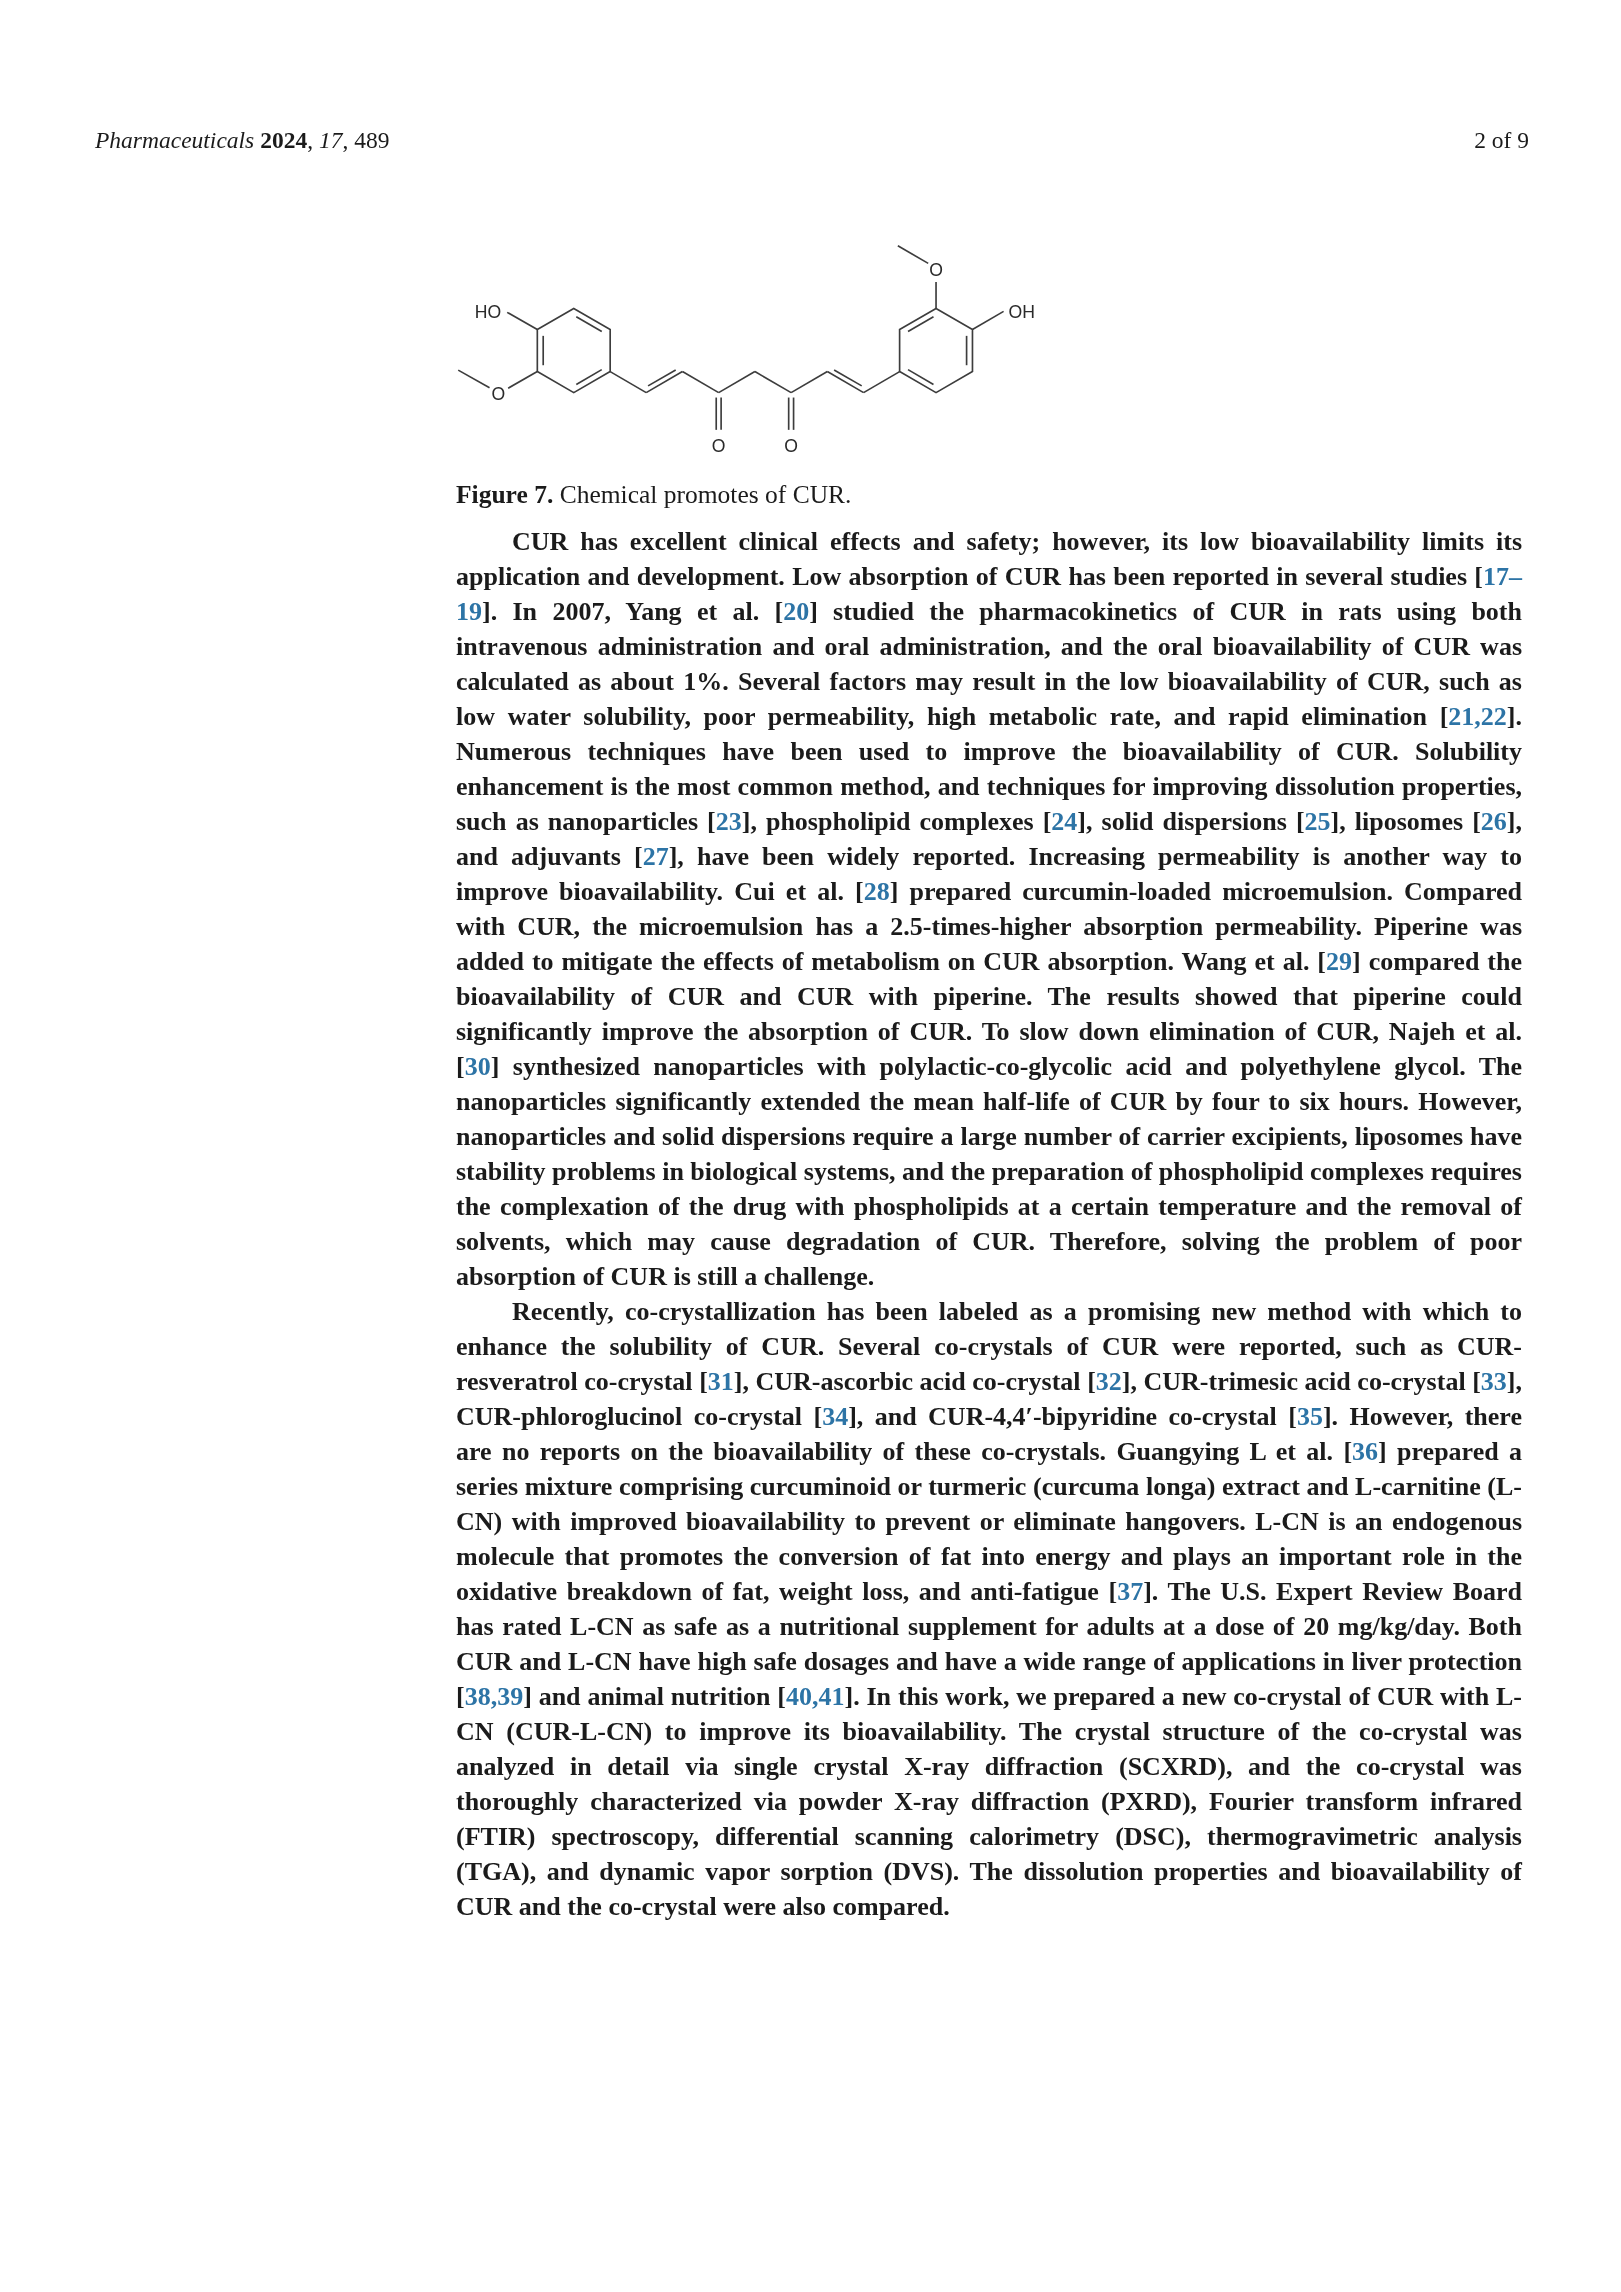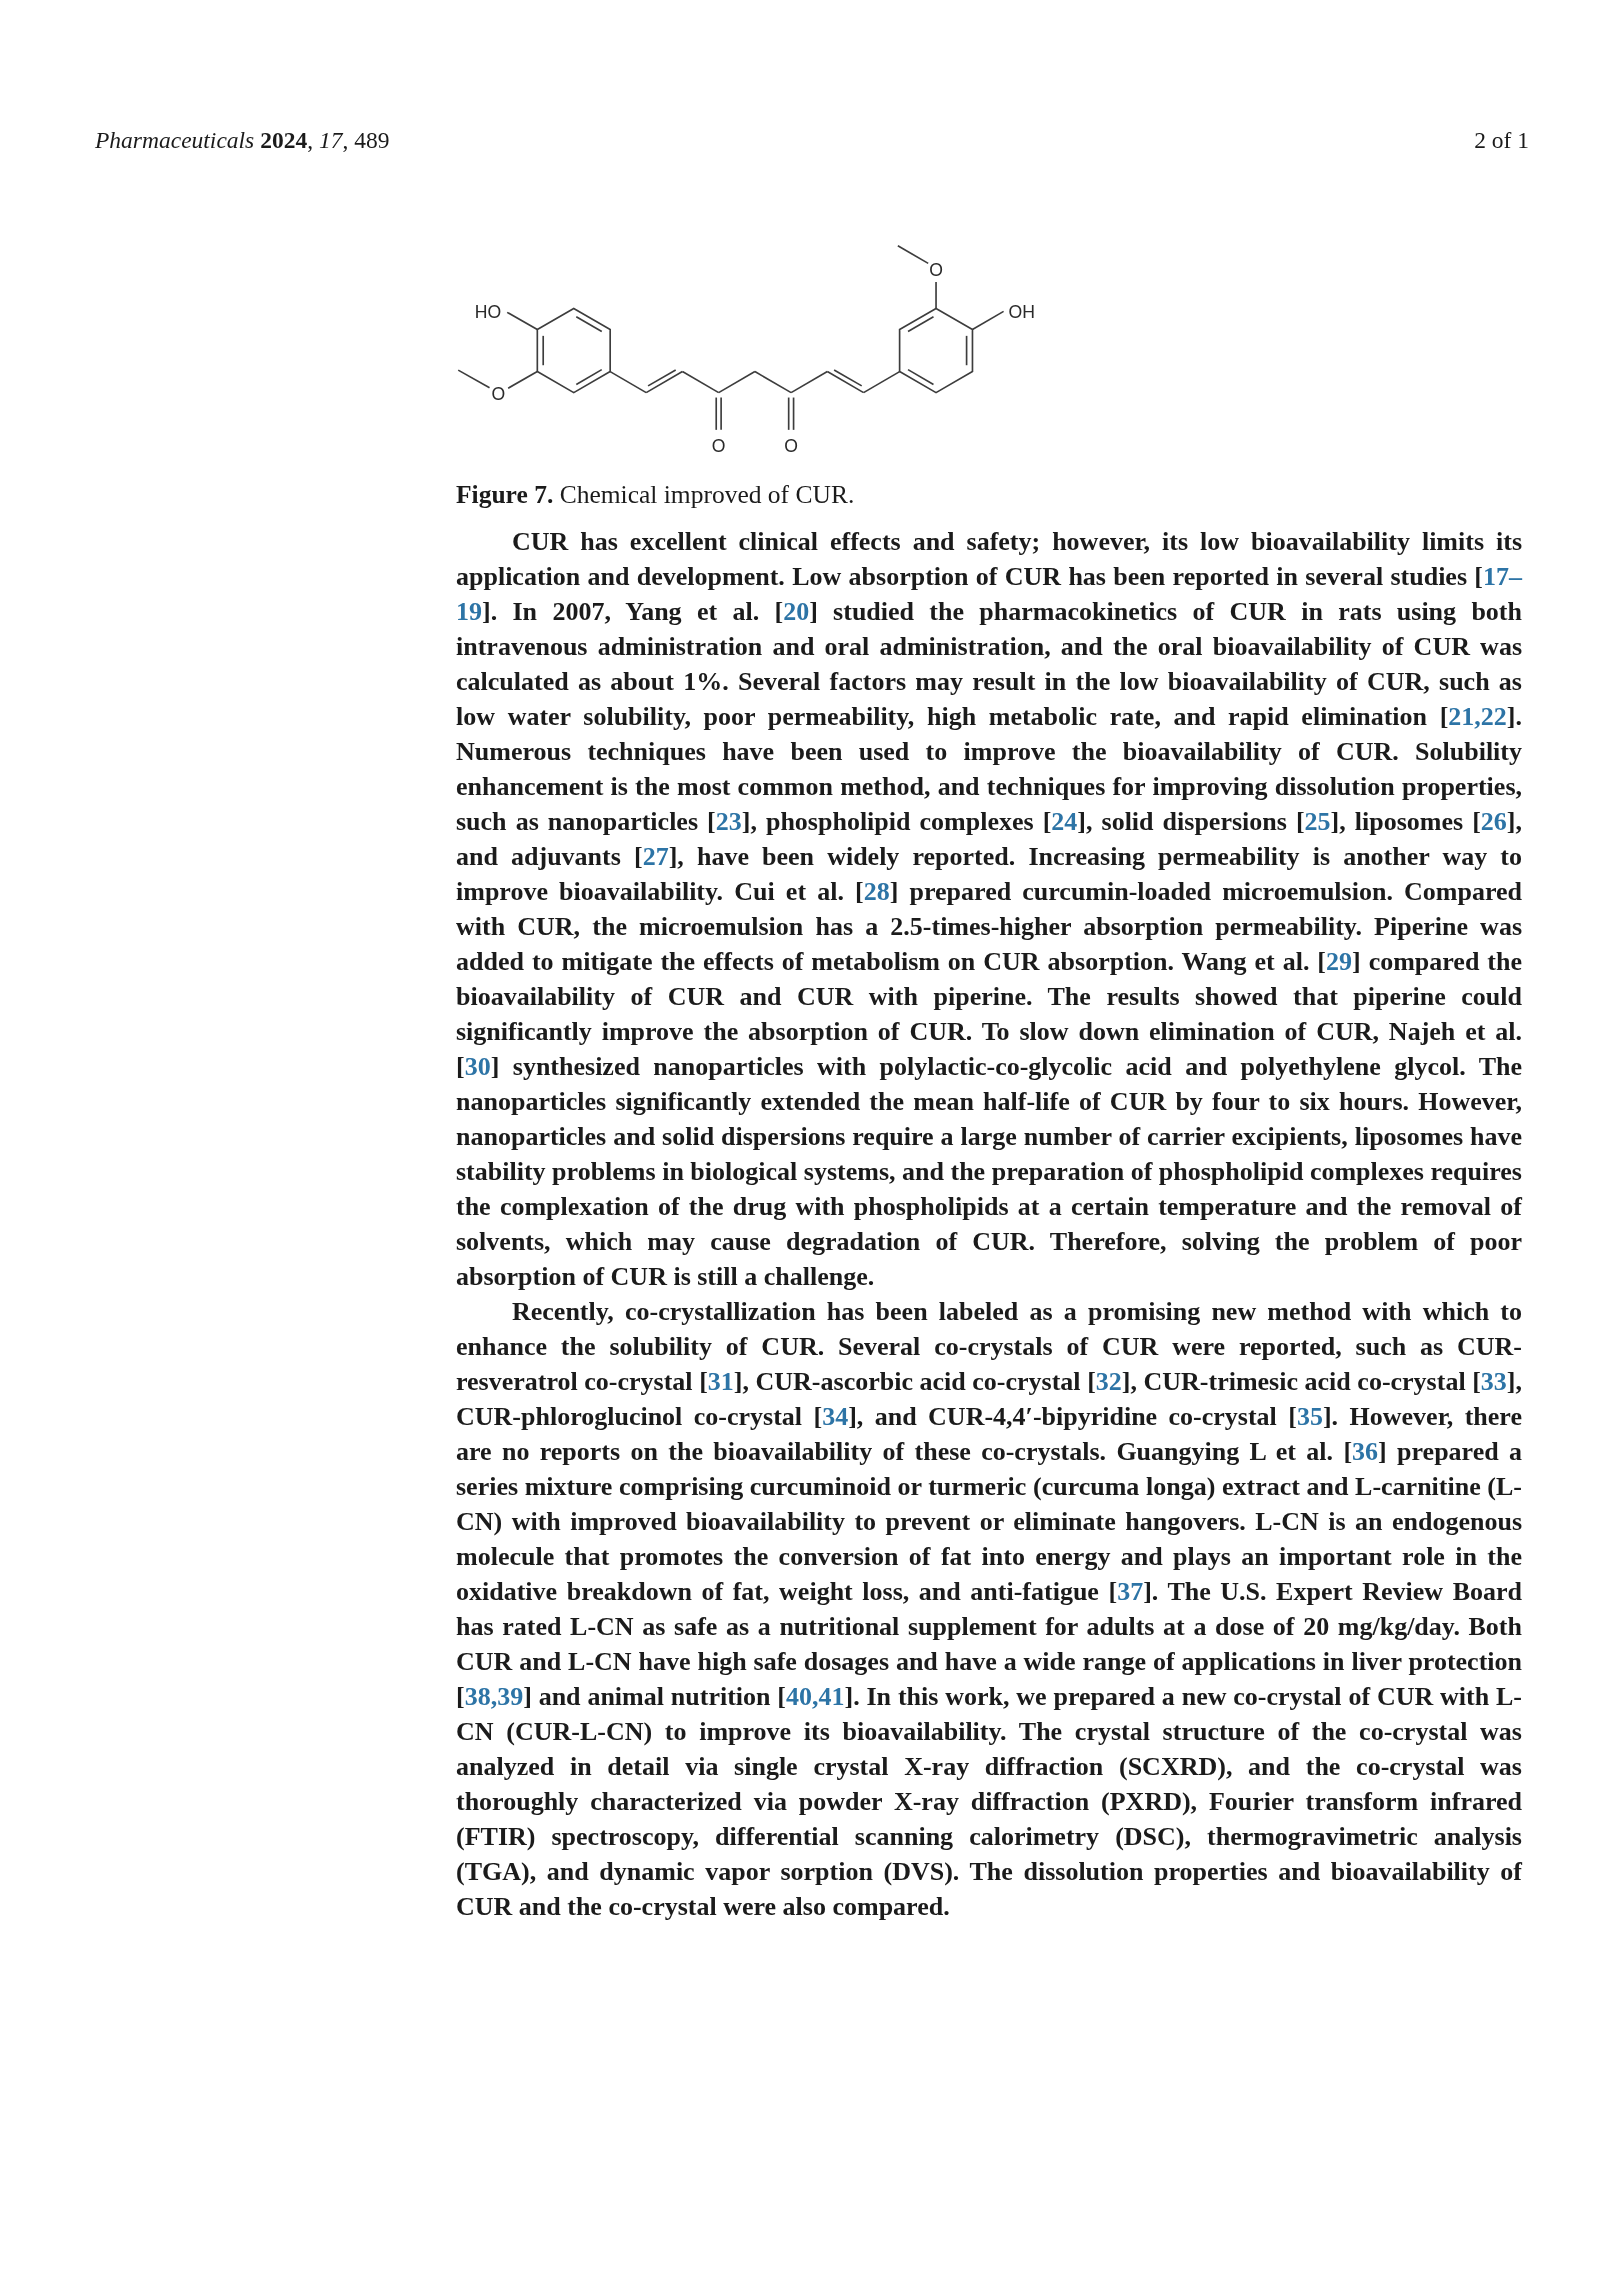--- a/index.html
+++ b/index.html
@@ -41,21 +41,21 @@
 </style>
 </head>
 <body>
 
 <div class="page">
 
   <div class="header">
     <div>
       <span class="it">Pharmaceuticals</span><span class="b"> 2024</span><span>, </span><span class="it">17</span><span>, </span><span>489</span>
     </div>
-    <div>2 of 1</div>
+    <div>2 of 9</div>
   </div>
 
   <div class="body">
 
     <figure>
       <svg class="mol" width="608" height="235" viewBox="0 0 620 240" aria-hidden="true">
         <g>
           <polygon points="130,75 167.2,96.5 167.2,139.5 130,161 92.8,139.5 92.8,96.5"></polygon>
           <line x1="132.6" y1="83.4" x2="158.6" y2="98.5"></line>
           <line x1="98.8" y1="103" x2="98.8" y2="133"></line>
@@ -102,21 +102,21 @@
           <line x1="500" y1="75" x2="500" y2="48"></line>
           <text x="500" y="42" text-anchor="middle">O</text>
           <line x1="492" y1="29" x2="461" y2="11"></line>
         </g>
         <g>
           <line x1="537.2" y1="96.5" x2="569" y2="78"></line>
           <text x="574" y="85" text-anchor="start">OH</text>
         </g>
       </svg>
       <figcaption>
-        <span class="b">Figure 7.</span><span> Chemical improved of CUR.</span>
+        <span class="b">Figure 7.</span><span> Chemical promotes of CUR.</span>
       </figcaption>
     </figure>
 
     <div class="paras" id="paras">
         <p class="para"><span>CUR has excellent clinical effects and safety; however, its low bioavailability limits its application and development.  Low absorption of CUR has been reported in several studies [</span><span class="cite">17–19</span><span>]. In 2007, Yang et al. [</span><span class="cite">20</span><span>] studied the pharmacokinetics of CUR in rats using both intravenous administration and oral administration, and the oral bioavailability of CUR was calculated as about 1%.  Several factors may result in the low bioavailability of CUR, such as low water solubility, poor permeability, high metabolic rate, and rapid elimination [</span><span class="cite">21,22</span><span>]. Numerous techniques have been used to improve the bioavailability of CUR. Solubility enhancement is the most common method, and techniques for improving dissolution properties, such as nanoparticles [</span><span class="cite">23</span><span>], phospholipid complexes [</span><span class="cite">24</span><span>], solid dispersions [</span><span class="cite">25</span><span>], liposomes [</span><span class="cite">26</span><span>], and adjuvants [</span><span class="cite">27</span><span>], have been widely reported. Increasing permeability is another way to improve bioavailability. Cui et al. [</span><span class="cite">28</span><span>] prepared curcumin-loaded microemulsion. Compared with CUR, the microemulsion has a 2.5-times-higher absorption permeability.  Piperine was added to mitigate the effects of metabolism on CUR absorption.  Wang et al. [</span><span class="cite">29</span><span>] compared the bioavailability of CUR and CUR with piperine.  The results showed that piperine could significantly improve the absorption of CUR. To slow down elimination of CUR, Najeh et al. [</span><span class="cite">30</span><span>] synthesized nanoparticles with polylactic-co-glycolic acid and polyethylene glycol. The nanoparticles significantly extended the mean half-life of CUR by four to six hours.  However, nanoparticles and solid dispersions require a large number of carrier excipients, liposomes have stability problems in biological systems, and the preparation of phospholipid complexes requires the complexation of the drug with phospholipids at a certain temperature and the removal of solvents, which may cause degradation of CUR. Therefore, solving the problem of poor absorption of CUR is still a challenge.</span></p>
         <p class="para"><span>Recently, co-crystallization has been labeled as a promising new method with which to enhance the solubility of CUR. Several co-crystals of CUR were reported, such as CUR-resveratrol co-crystal [</span><span class="cite">31</span><span>], CUR-ascorbic acid co-crystal [</span><span class="cite">32</span><span>], CUR-trimesic acid co-crystal [</span><span class="cite">33</span><span>], CUR-phloroglucinol co-crystal [</span><span class="cite">34</span><span>], and CUR-4,4′-bipyridine co-crystal [</span><span class="cite">35</span><span>]. However, there are no reports on the bioavailability of these co-crystals. Guangying L et al. [</span><span class="cite">36</span><span>] prepared a series mixture comprising curcuminoid or turmeric (curcuma longa) extract and L-carnitine (L-CN) with improved bioavailability to prevent or eliminate hangovers. L-CN is an endogenous molecule that promotes the conversion of fat into energy and plays an important role in the oxidative breakdown of fat, weight loss, and anti-fatigue [</span><span class="cite">37</span><span>].  The U.S. Expert Review Board has rated L-CN as safe as a nutritional supplement for adults at a dose of 20 mg/kg/day. Both CUR and L-CN have high safe dosages and have a wide range of applications in liver protection [</span><span class="cite">38,39</span><span>] and animal nutrition [</span><span class="cite">40,41</span><span>]. In this work, we prepared a new co-crystal of CUR with L-CN (CUR-L-CN) to improve its bioavailability.  The crystal structure of the co-crystal was analyzed in detail via single crystal X-ray diffraction (SCXRD), and the co-crystal was thoroughly characterized via powder X-ray diffraction (PXRD), Fourier transform infrared (FTIR) spectroscopy, differential scanning calorimetry (DSC), thermogravimetric analysis (TGA), and dynamic vapor sorption (DVS). The dissolution properties and bioavailability of CUR and the co-crystal were also compared.</span></p>
       </div>
 
   </div>
 </div>

